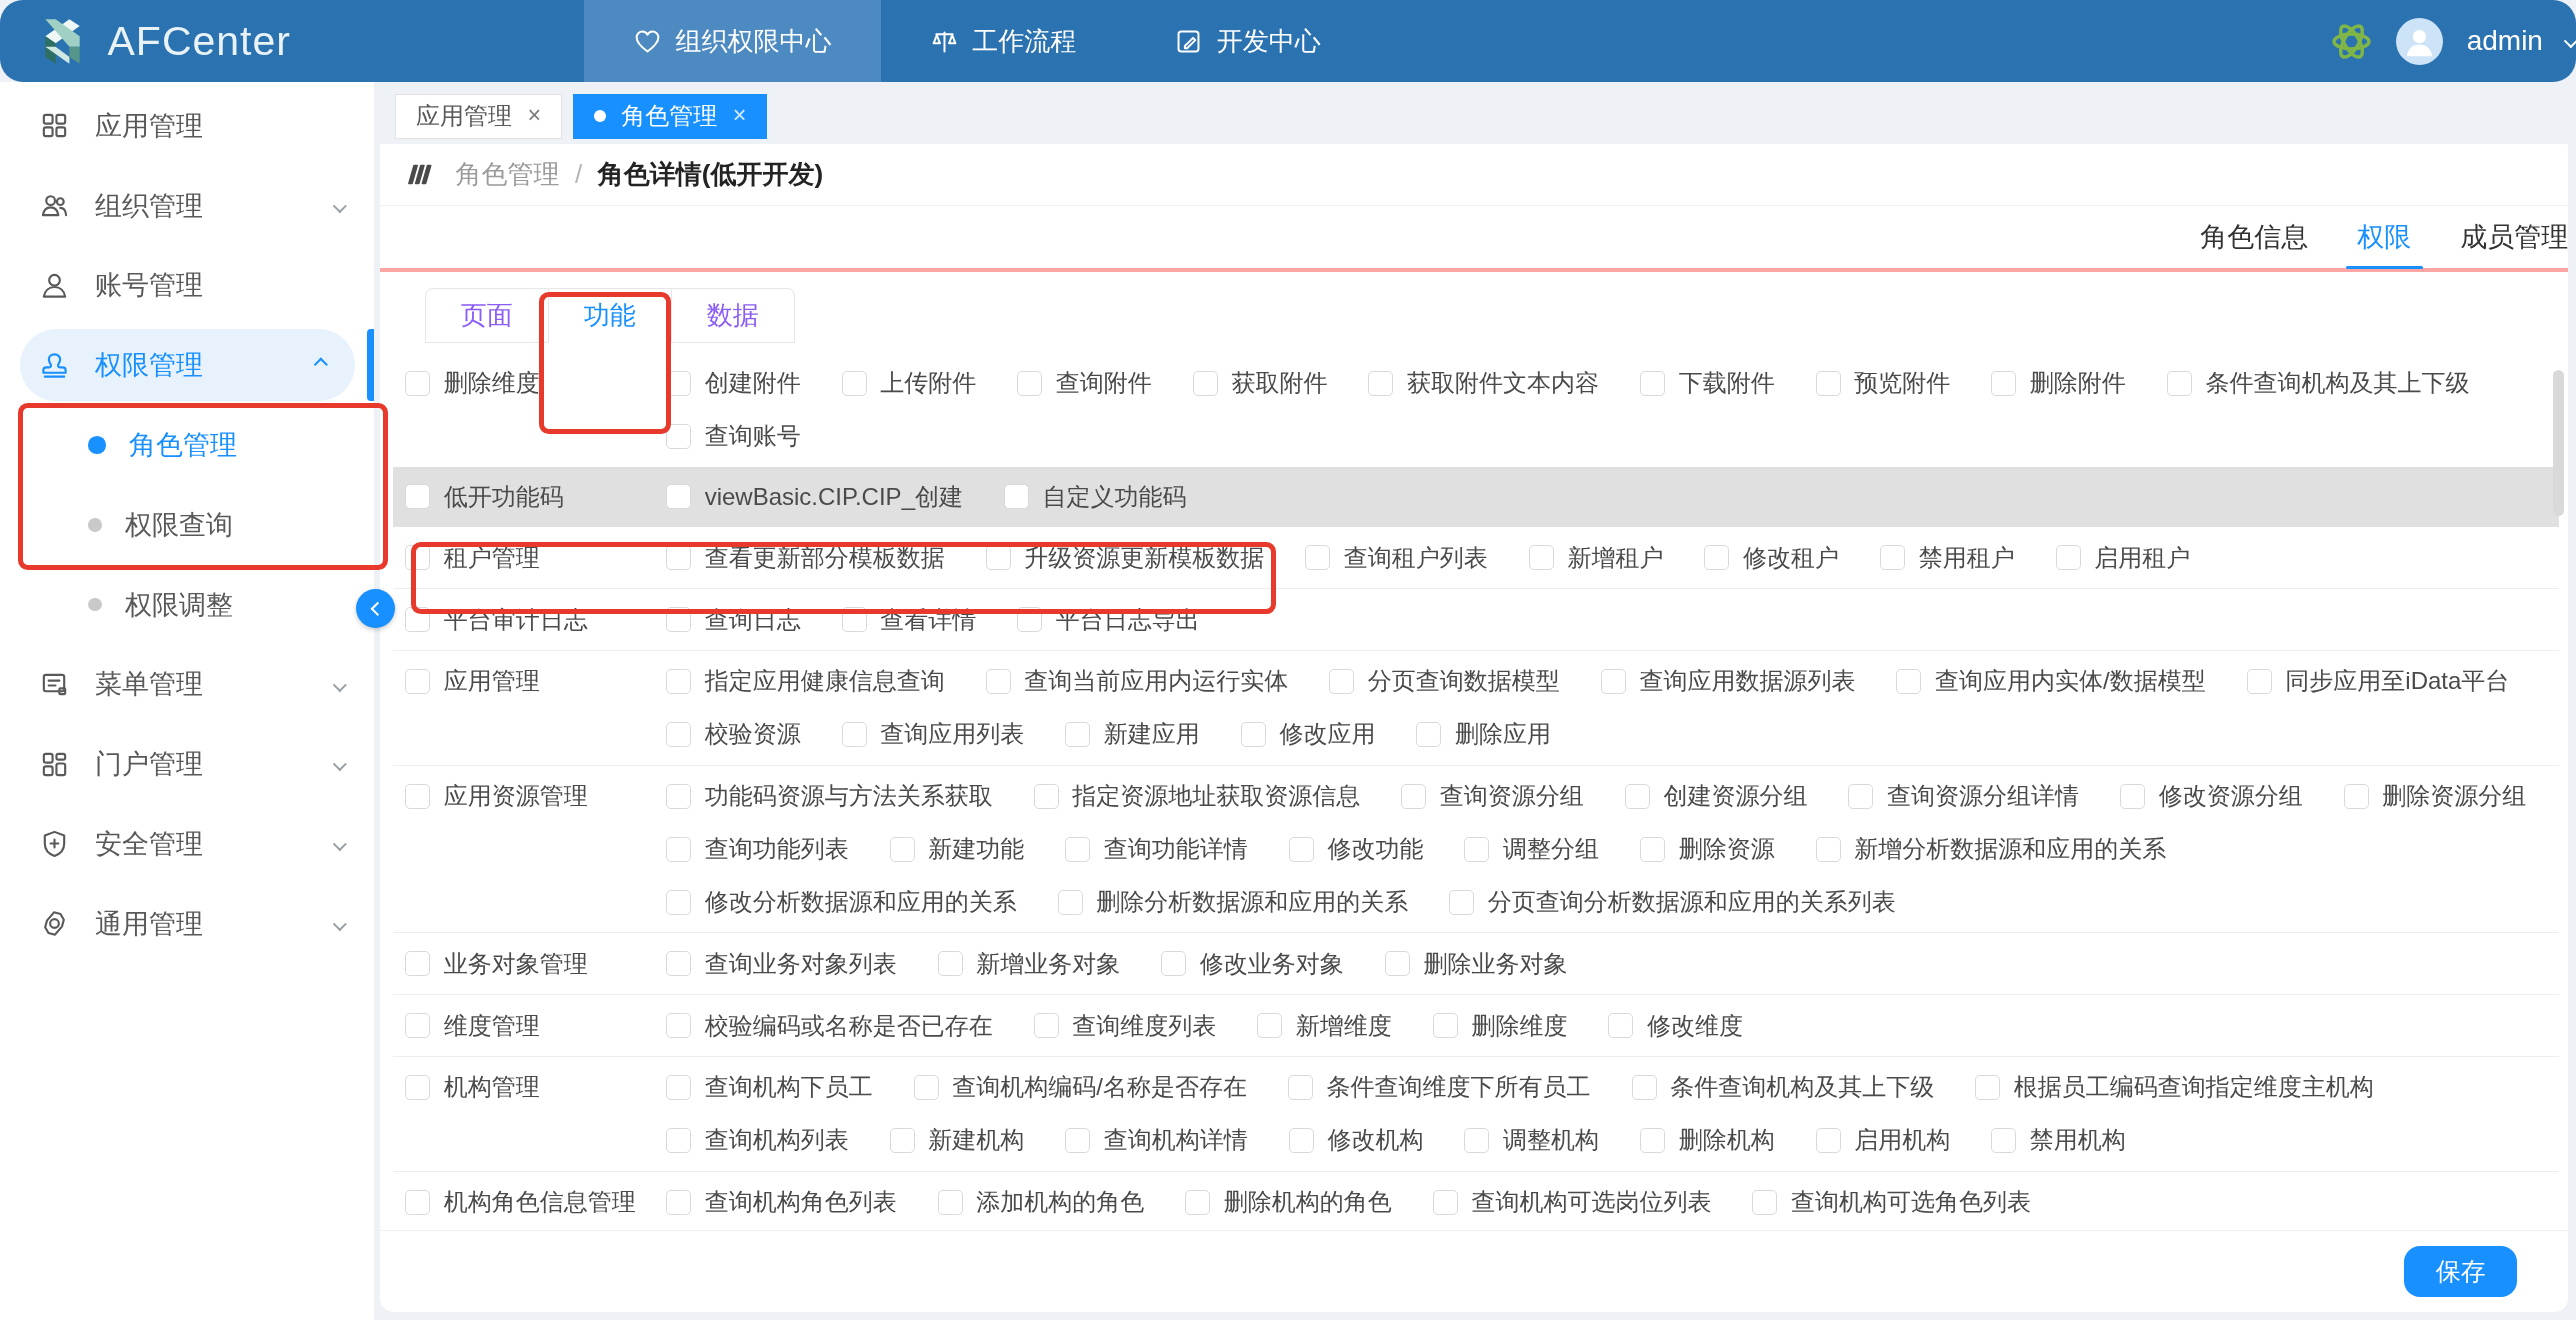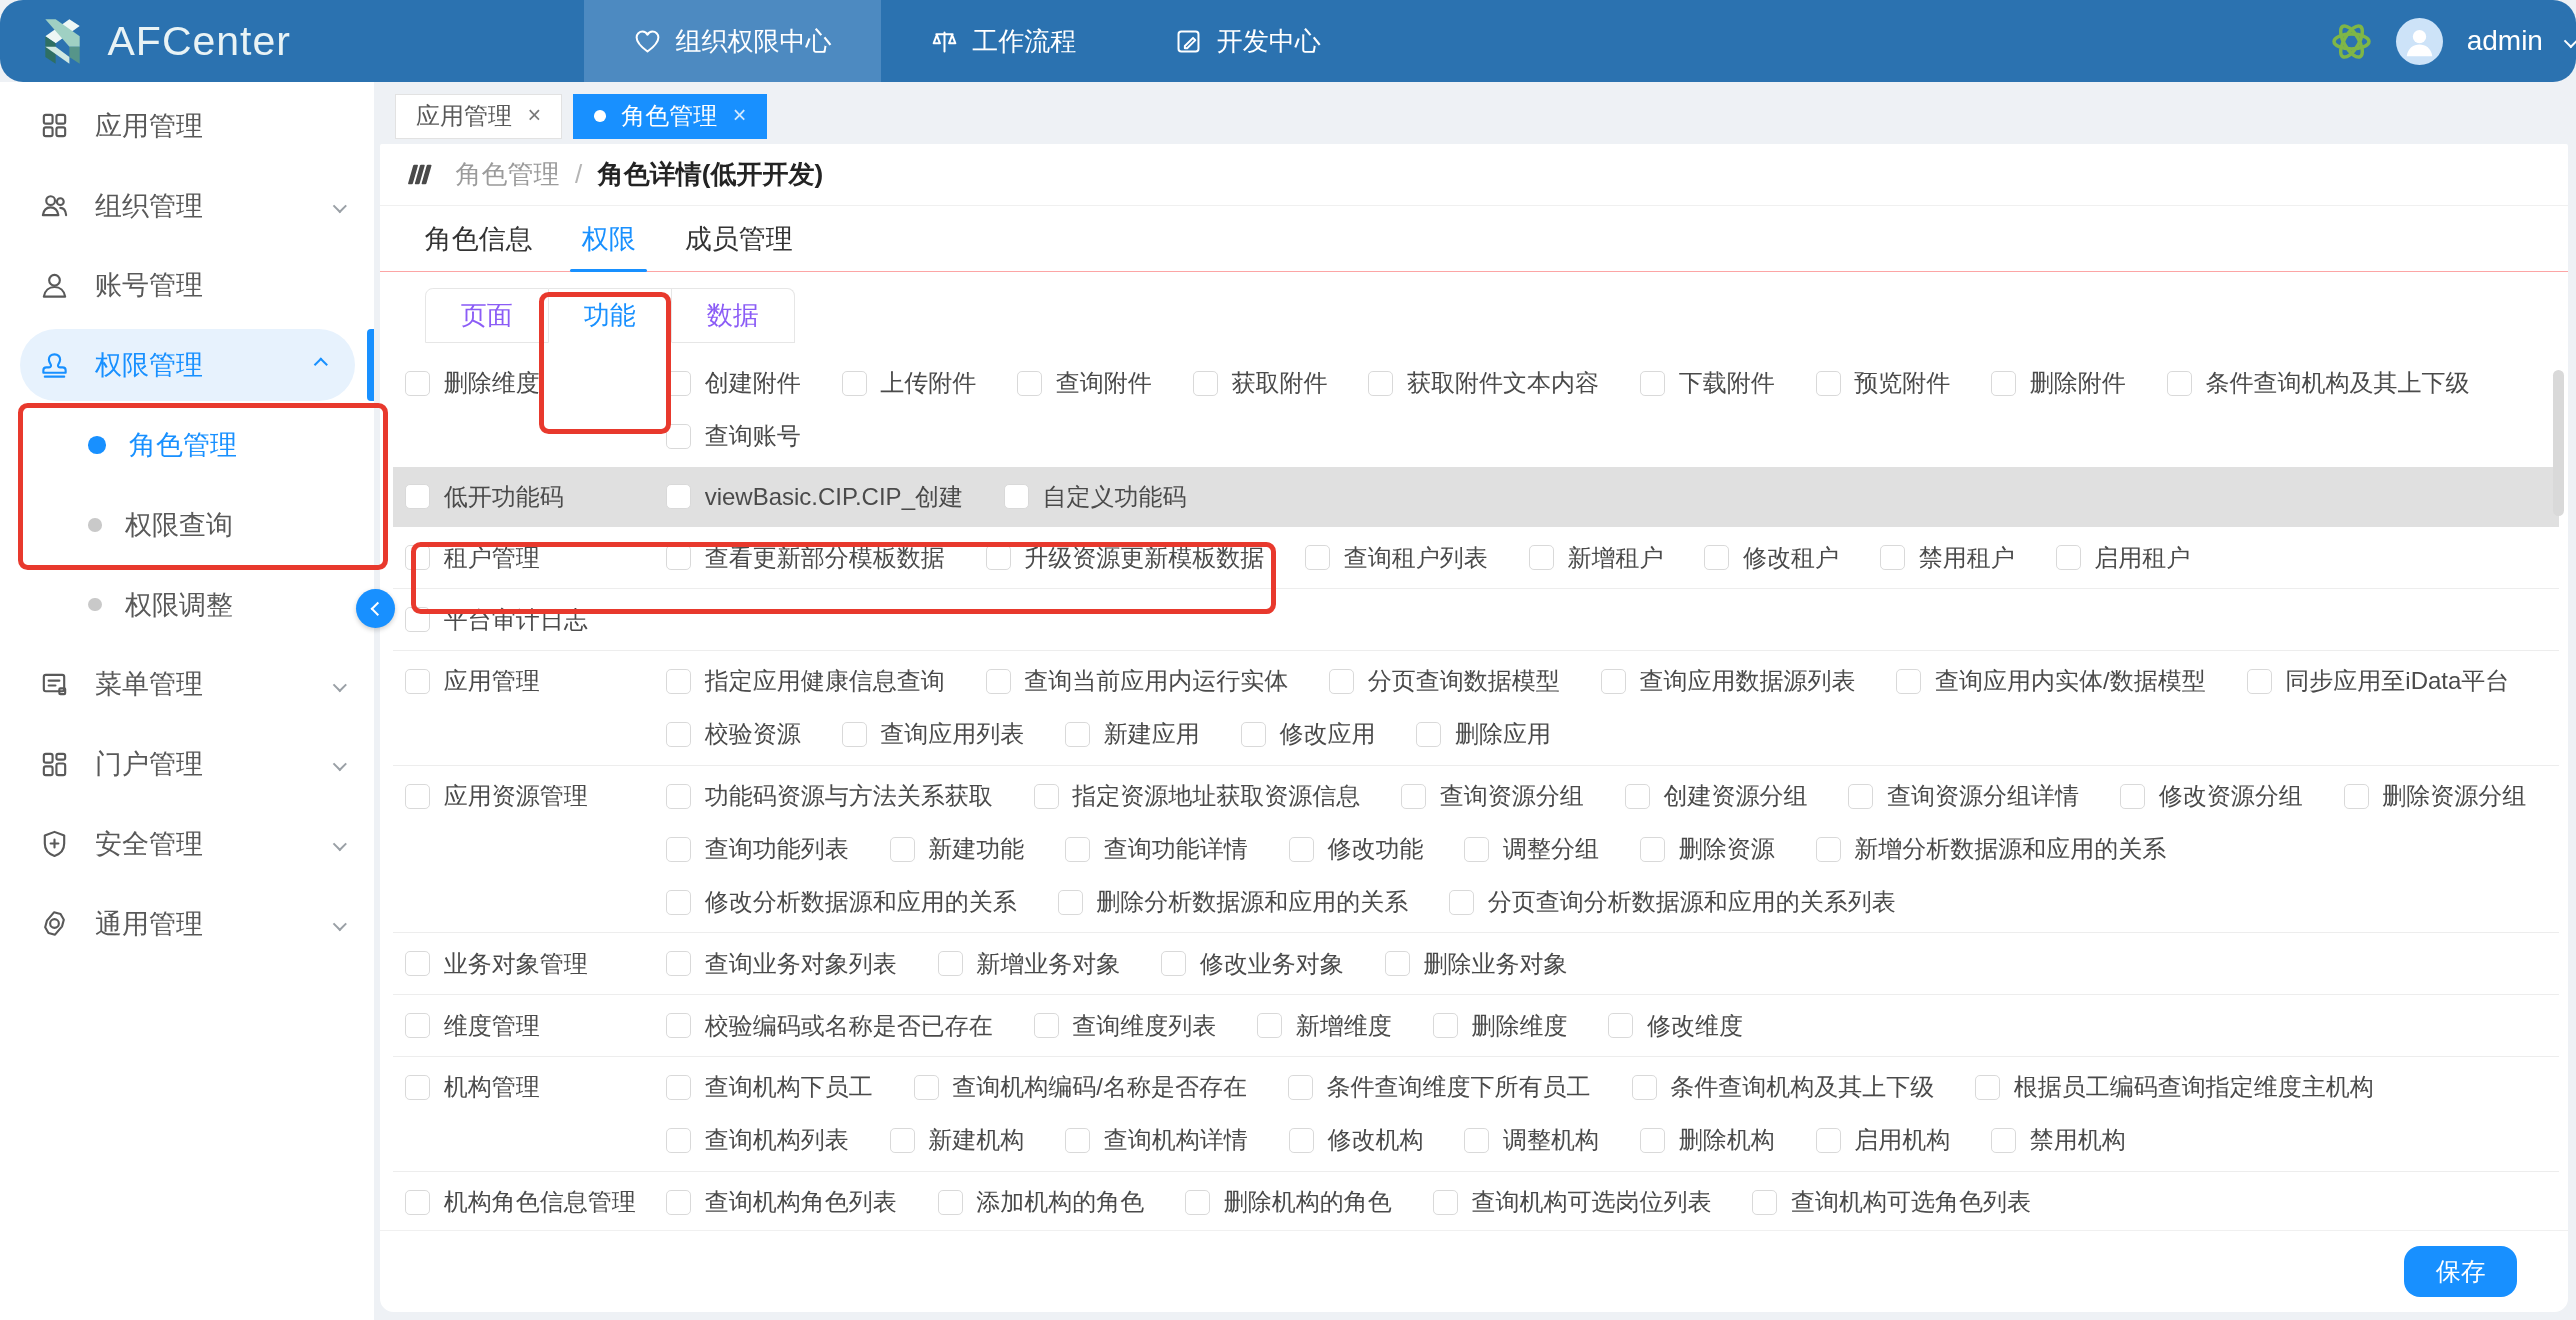--- a/index.html
+++ b/index.html
@@ -47,21 +47,21 @@
   .chip.active { background:var(--accent,#1890ff); border-color:var(--accent,#1890ff); color:#fff; }
   .chip.active .wdot { display:block; }
   .chip .x { font-size:23.4px; opacity:.8; line-height:1; }
 
   .panel { flex:1; background:#fff; margin:0 7.8px 7.8px 5.8px; border-radius:1.9px 1.9px 13.6px 13.6px; display:flex; flex-direction:column; overflow:hidden; position:relative; }
   .breadcrumb-row { height:62px; flex:none; display:flex; align-items:center; gap:15.6px; padding-left:25px; border-bottom:1px solid #f0f0f0; font-size:26px; }
   .crumb-root { color:#9b9b9b; }
   .crumb-sep { color:#b5b5b5; }
   .crumb-current { color:#232323; font-weight:600; }
 
-  .tabs-row { height:66px; flex:none; display:flex; gap:49px; padding-left:45px; border-bottom:1px solid #fca5a5; }
+  .tabs-row { height:66px; flex:none; display:flex; gap:49px; padding-left:64px; border-bottom:4px solid #fca5a5;justify-content:flex-end; }
   .tab { display:flex; align-items:center; font-size:27px; color:#333; position:relative; cursor:pointer; }
   .tab.active { color:var(--accent,#1890ff); }
   .tab.active::after { content:''; position:absolute; left:-11.7px; right:-11.7px; bottom:-1px; height:3.9px; background:var(--accent,#1890ff); border-radius:1.9px; }
 
   .subtabs { display:flex; padding-left:45px; margin-top:15.6px; flex:none; }
   .subtab { height:55px; padding:0 35px; display:flex; align-items:center; font-size:26px; color:#8b5cf6; background:#fff; border:1px solid #e6e6e6; border-left-width:0; cursor:pointer; }
   .subtab:first-child { border-left-width:1px; border-radius:7.8px 0 0 0; }
   .subtab:last-child { border-radius:0 7.8px 0 0; }
   .subtab.active { color:var(--accent,#1890ff); border-bottom-color:#fff; }
 
@@ -381,20 +381,36 @@
               </div>
             </div>
           </div>
           <div class="group-row bordered">
             <div class="group-cell">
               <label class="cb-item">
                 <span class="checkbox"></span>
                 <span>平台审计日志</span>
               </label>
             </div>
+            <div class="lines">
+              <div class="line">
+                <label class="cb-item">
+                  <span class="checkbox"></span>
+                  <span>查询日志</span>
+                </label>
+                <label class="cb-item">
+                  <span class="checkbox"></span>
+                  <span>查看详情</span>
+                </label>
+                <label class="cb-item">
+                  <span class="checkbox"></span>
+                  <span>平台日志导出</span>
+                </label>
+              </div>
+            </div>
           </div>
           <div class="group-row bordered">
             <div class="group-cell">
               <label class="cb-item">
                 <span class="checkbox"></span>
                 <span>应用管理</span>
               </label>
             </div>
             <div class="lines">
               <div class="line">

